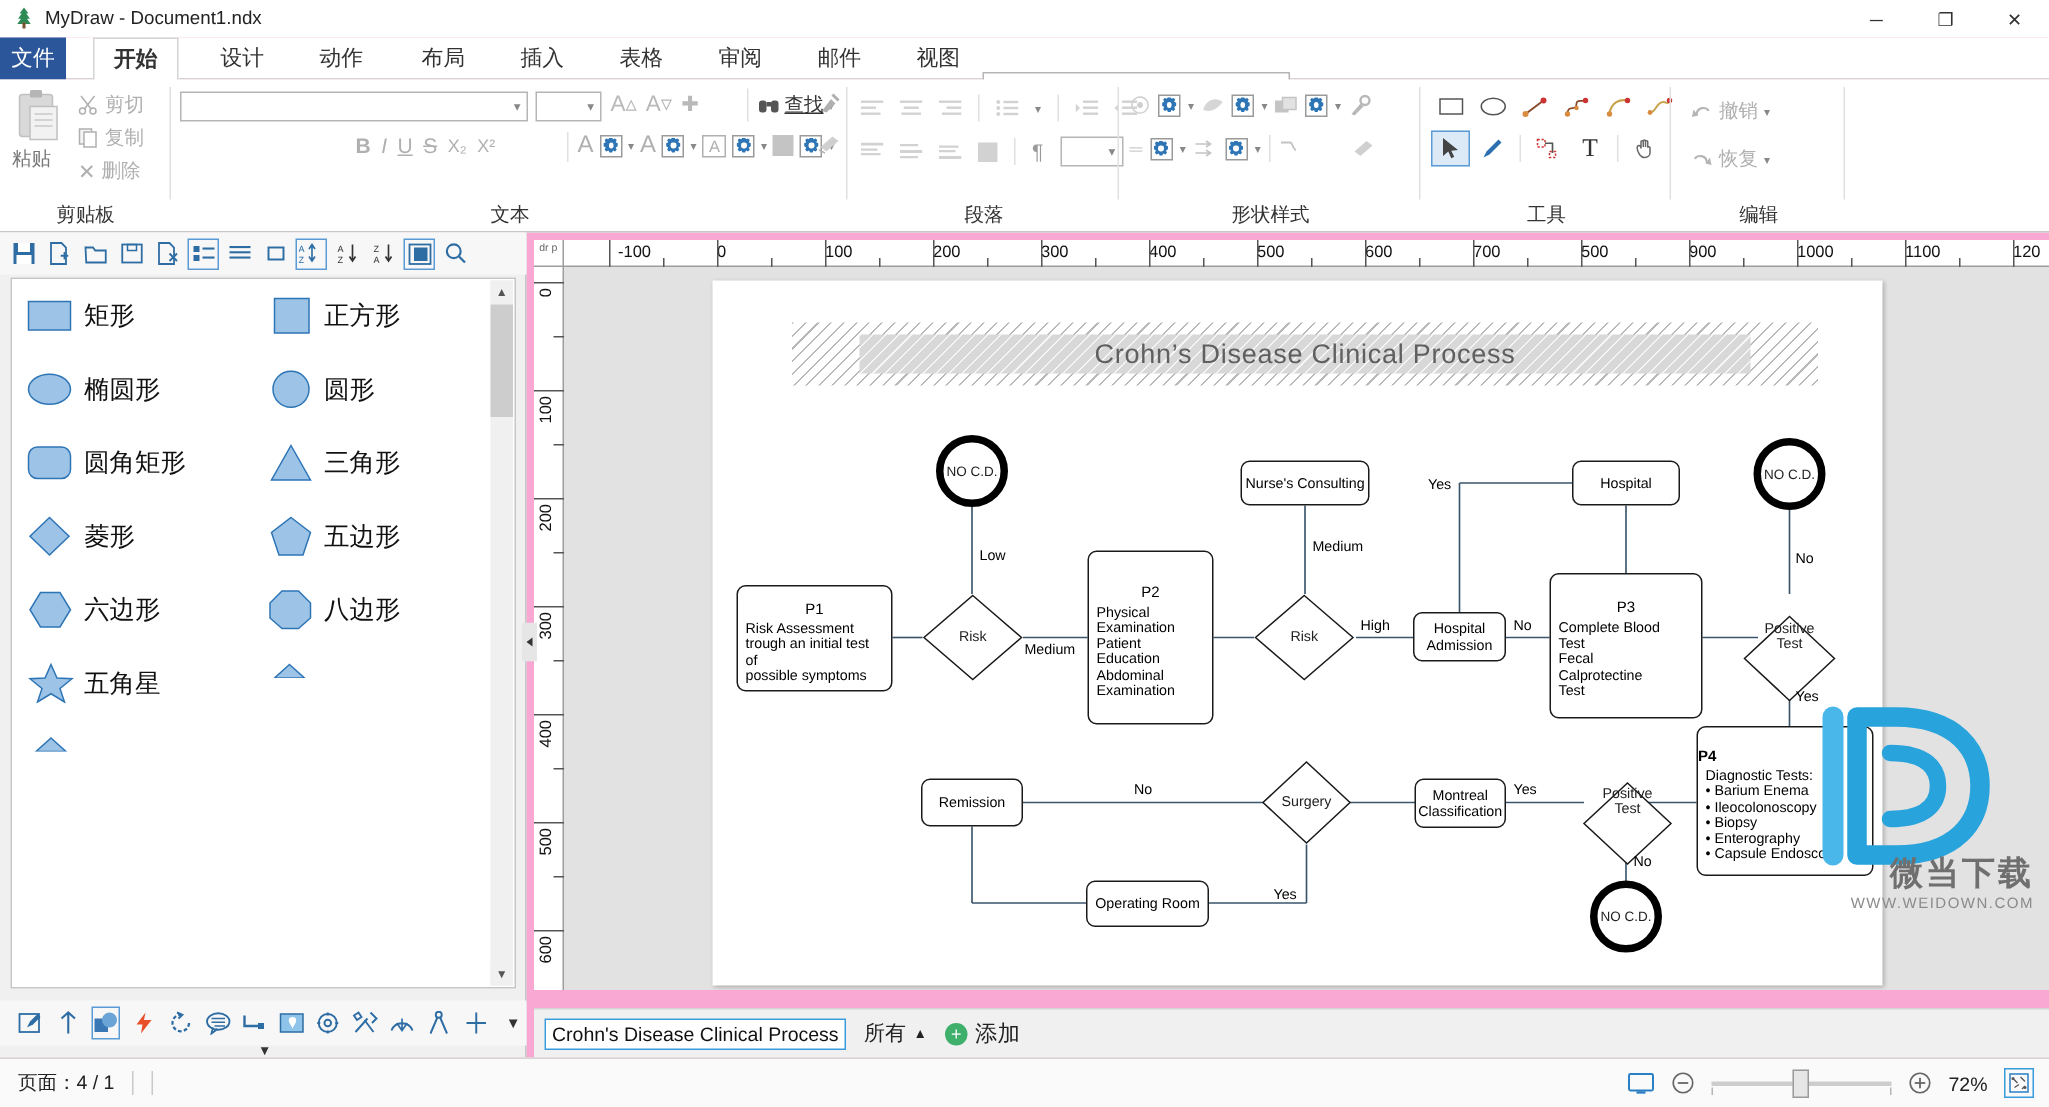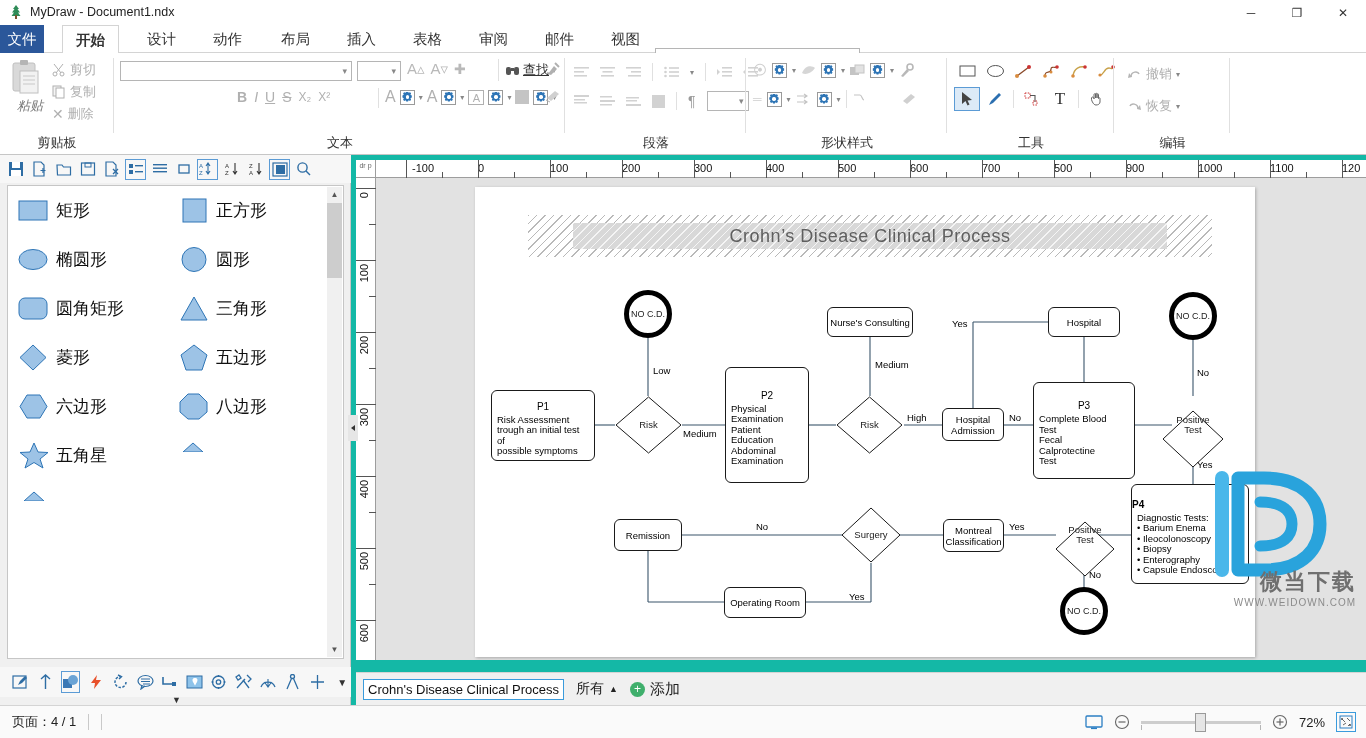--- a/index.html
+++ b/index.html
@@ -4,21 +4,21 @@
 <style>
   * { box-sizing: border-box; margin:0; padding:0; }
   html,body { width:1366px; height:738px; overflow:hidden; }
   body {
     font-family: "Liberation Sans", sans-serif;
     font-size: 12px;
     background:#ffffff;
     color:#222;
     -webkit-font-smoothing: antialiased;
   }
-  .app { position:relative; width:1366px; height:738px; background:#14b8a6; }
+  .app { position:relative; width:1366px; height:738px; background:#f9a8d4; }
 
   
   .titlebar { position:absolute; left:0; top:0; width:1366px; height:25px; background:#fff; }
   .title-left { position:absolute; left:8px; top:4px; display:flex; align-items:center; gap:6px;}
   .app-icon { width:16px; height:16px; position:relative; }
   .title-text { font-size:12.5px; color:#222; }
   .winbtns { position:absolute; right:0; top:0; display:flex; }
   .winbtn { width:46px; height:25px; display:flex; align-items:center; justify-content:center;
             font-size:12px; color:#333; }
 
@@ -208,21 +208,21 @@
             <circle cx="8" cy="8" r="7" fill="none" stroke="#2b579a" stroke-width="1.2"></circle>
             <text x="8" y="11.5" font-size="9" fill="#2b579a" text-anchor="middle" font-family="Liberation Sans">?</text>
           </svg>
       </span>
     </div>
   </div>
 
   <div class="ribbon">
 
     <div class="grp" style="left:0;width:114px;">
-      <div style="position:absolute;left:8px;top:6px;width:44px;text-align:center;font-style:italic;">
+      <div style="position:absolute;left:8px;top:6px;width:44px;text-align:left;">
         <svg width="34" height="40" viewBox="0 0 34 40">
           <rect x="5" y="4" width="22" height="28" rx="2" fill="#d9d9d9" stroke="#c0c0c0"></rect>
           <rect x="12" y="1" width="8" height="5" rx="1" fill="#b5b5b5"></rect>
           <rect x="12" y="12" width="18" height="22" fill="#f2f2f2" stroke="#c0c0c0"></rect>
           <line x1="15" y1="17" x2="27" y2="17" stroke="#c8c8c8"></line>
           <line x1="15" y1="21" x2="27" y2="21" stroke="#c8c8c8"></line>
           <line x1="15" y1="25" x2="27" y2="25" stroke="#c8c8c8"></line>
         </svg>
         <div style="font-size:13px;color:#777;margin-top:-2px;">粘贴</div>
       </div>

